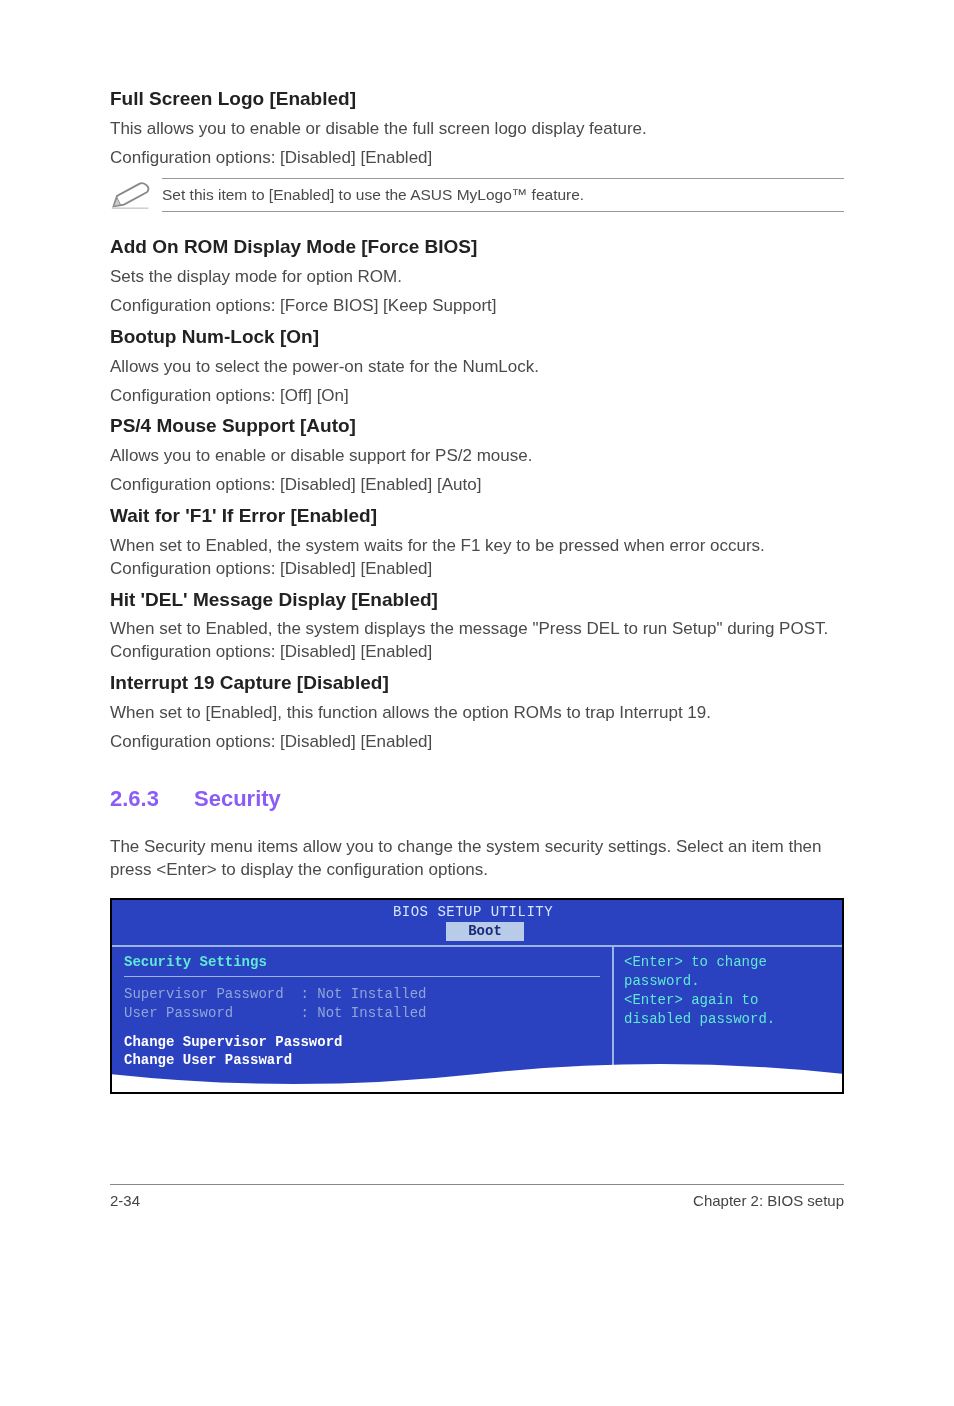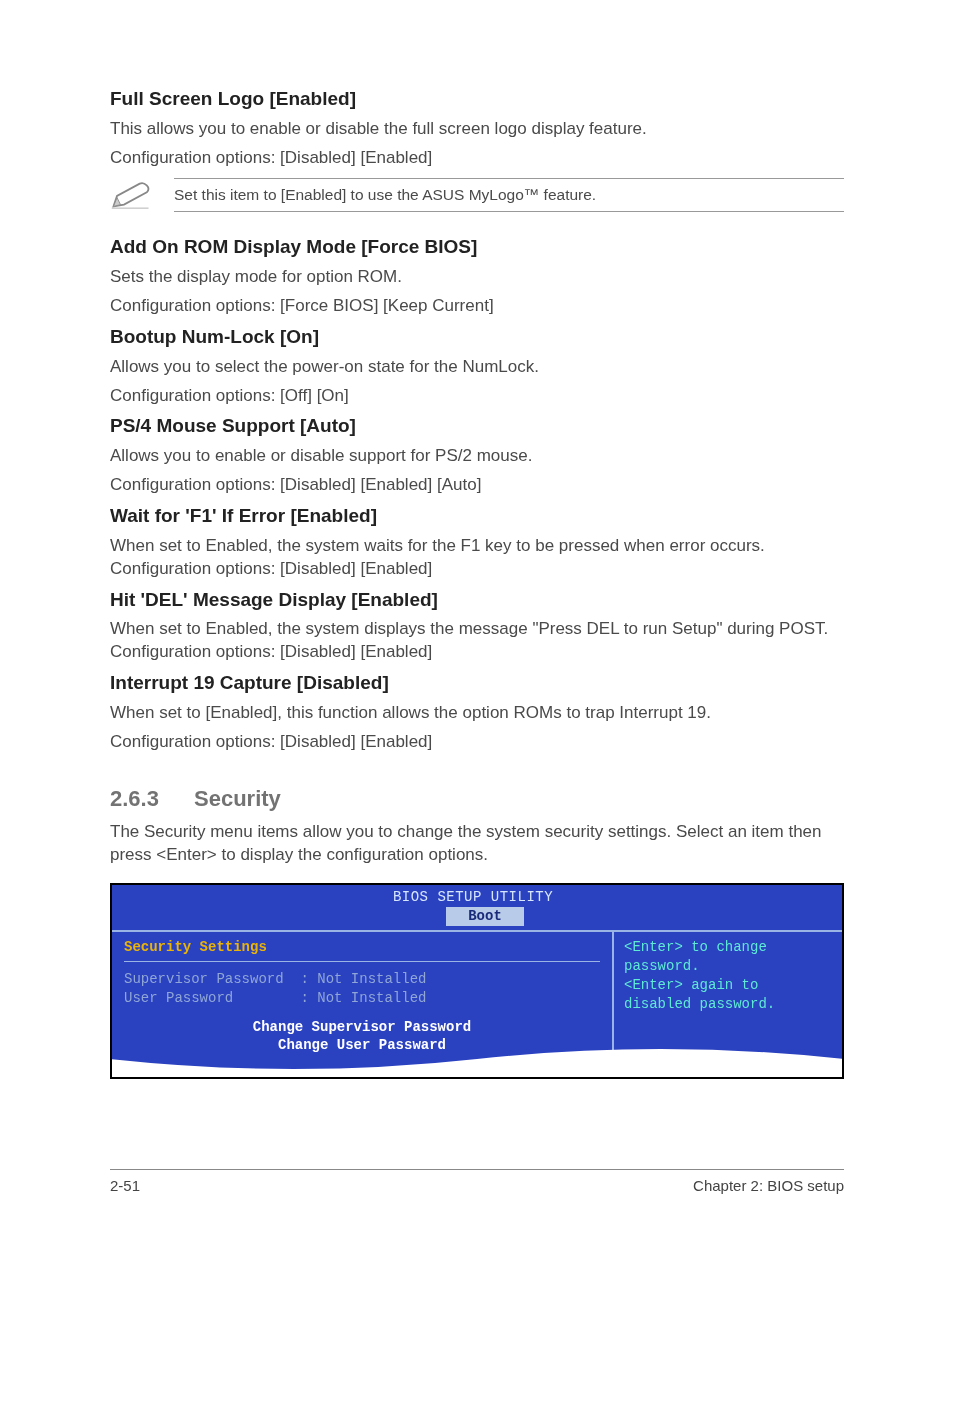--- a/index.html
+++ b/index.html
@@ -21,21 +21,21 @@
       margin-top: 6px;
       margin-bottom: 6px;
     }
     p.body {
       color: #4a4a4a;
       margin-bottom: 6px;
     }
     .note-row {
       display: flex;
       align-items: center;
-      gap: 22px;
+      gap: 10px;
       margin: 8px 0 22px 0;
     }
     .note-icon {
       flex: 0 0 auto;
       width: 42px;
       height: 30px;
       display:flex;
       align-items:center;
       justify-content:center;
     }
@@ -44,23 +44,23 @@
       flex: 1 1 auto;
       border-top: 1px solid #999;
       border-bottom: 1px solid #999;
       padding: 6px 0;
       font-size: 15.5px;
       color: #4a4a4a;
     }
     .section-num {
       font-size: 22px;
       font-weight: bold;
-      color: #737373;
+      color: #8b5cf6;
       margin-top: 30px;
-      margin-bottom: 8px;
+      margin-bottom: 23px;
     }
     .section-num .num { display:inline-block; width: 84px; }
     
     .bios-box {
       margin-top: 16px;
       background: #2a41c0;
       border: 2px solid #000;
       font-family: "Courier New", monospace;
       font-size: 14px;
       color: #d6e6ff;
@@ -93,31 +93,31 @@
       flex: 1 1 auto;
       border-right: 2px solid #9bb4e6;
       padding: 6px 12px 22px 12px;
       position: relative;
     }
     .bios-right {
       flex: 0 0 228px;
       padding: 6px 10px 22px 10px;
     }
     .bios-heading {
-      color: #eab308;
+      color: #5eead4;
       font-weight: bold;
       margin-bottom: 2px;
     }
     .bios-hr {
       height: 1px;
       background: #9bb4e6;
       margin: 4px 0 8px 0;
     }
     .bios-row { white-space: pre; color: #8fa6d6; }
-    .bios-white { color: #fff; font-weight: bold; text-align: center; }
+    .bios-white { color: #fff; font-weight: bold; }
     .bios-right .help { color: #5eead4; white-space: normal; }
     
     .bios-fade {
       position: absolute;
       bottom: -2px; left: -2px; right: -2px;
       height: 32px;
       pointer-events: none;
     }
     .bios-fade svg { width: 100%; height: 100%; display:block; }
     
@@ -147,21 +147,21 @@
       <path d="M4 30 L8 18 L34 4 Q38 2 42 6 Q46 10 42 14 L16 28 Z" fill="none" stroke="#888" stroke-width="2"></path>
       <path d="M4 30 L12 28 L8 20 Z" fill="#ccc" stroke="#888" stroke-width="1"></path>
       <line x1="2" y1="32" x2="44" y2="32" stroke="#aaa" stroke-width="1"></line>
     </svg>
   </div>
   <div class="note-text-wrap">Set this item to [Enabled] to use the ASUS MyLogo™ feature.</div>
 </div>
 
 <h3>Add On ROM Display Mode [Force BIOS]</h3>
 <p class="body">Sets the display mode for option ROM.</p>
-<p class="body">Configuration options: [Force BIOS] [Keep Current]</p>
+<p class="body">Configuration options: [Force BIOS] [Keep Support]</p>
 
 <h3>Bootup Num-Lock [On]</h3>
 <p class="body">Allows you to select the power-on state for the NumLock.</p>
 <p class="body">Configuration options: [Off] [On]</p>
 
 <h3>PS/4 Mouse Support [Auto]</h3>
 <p class="body">Allows you to enable or disable support for PS/2 mouse.</p>
 <p class="body">Configuration options: [Disabled] [Enabled] [Auto]</p>
 
 <h3>Wait for 'F1' If Error [Enabled]</h3>
@@ -201,15 +201,15 @@
   </div>
   <div class="bios-fade">
     <svg viewBox="0 0 740 32" preserveAspectRatio="none">
       <path d="M0,32 L0,12 Q185,32 370,12 Q555,-8 740,12 L740,32 Z" fill="#ffffff"></path>
     </svg>
   </div>
 </div>
 
 <hr class="foot-hr">
 <div class="footer">
-  <span>2-51</span>
+  <span>2-34</span>
   <span>Chapter 2: BIOS setup</span>
 </div>
 
 </body></html>

